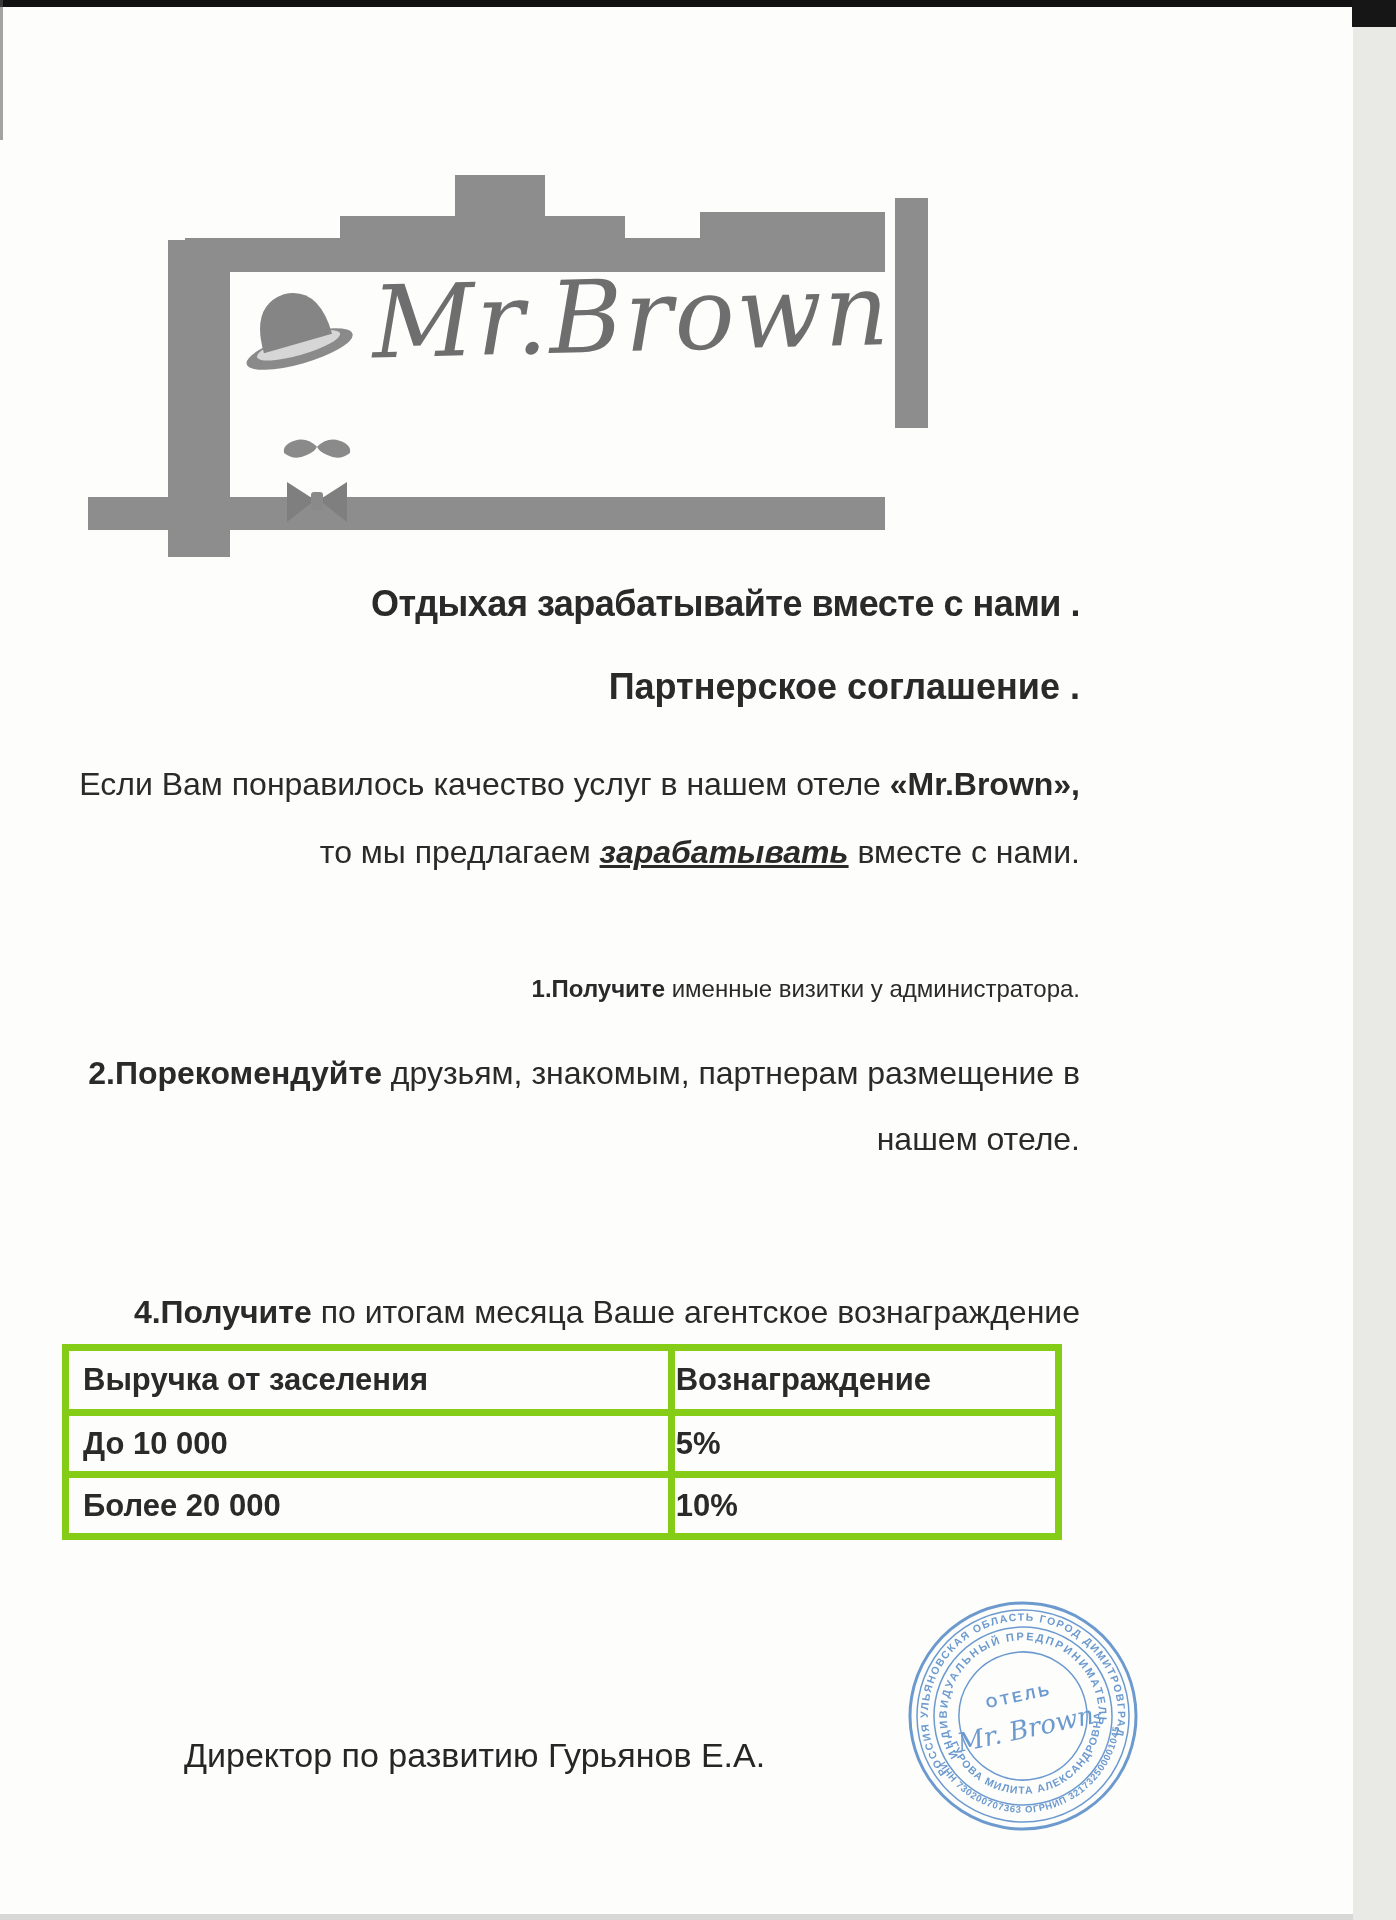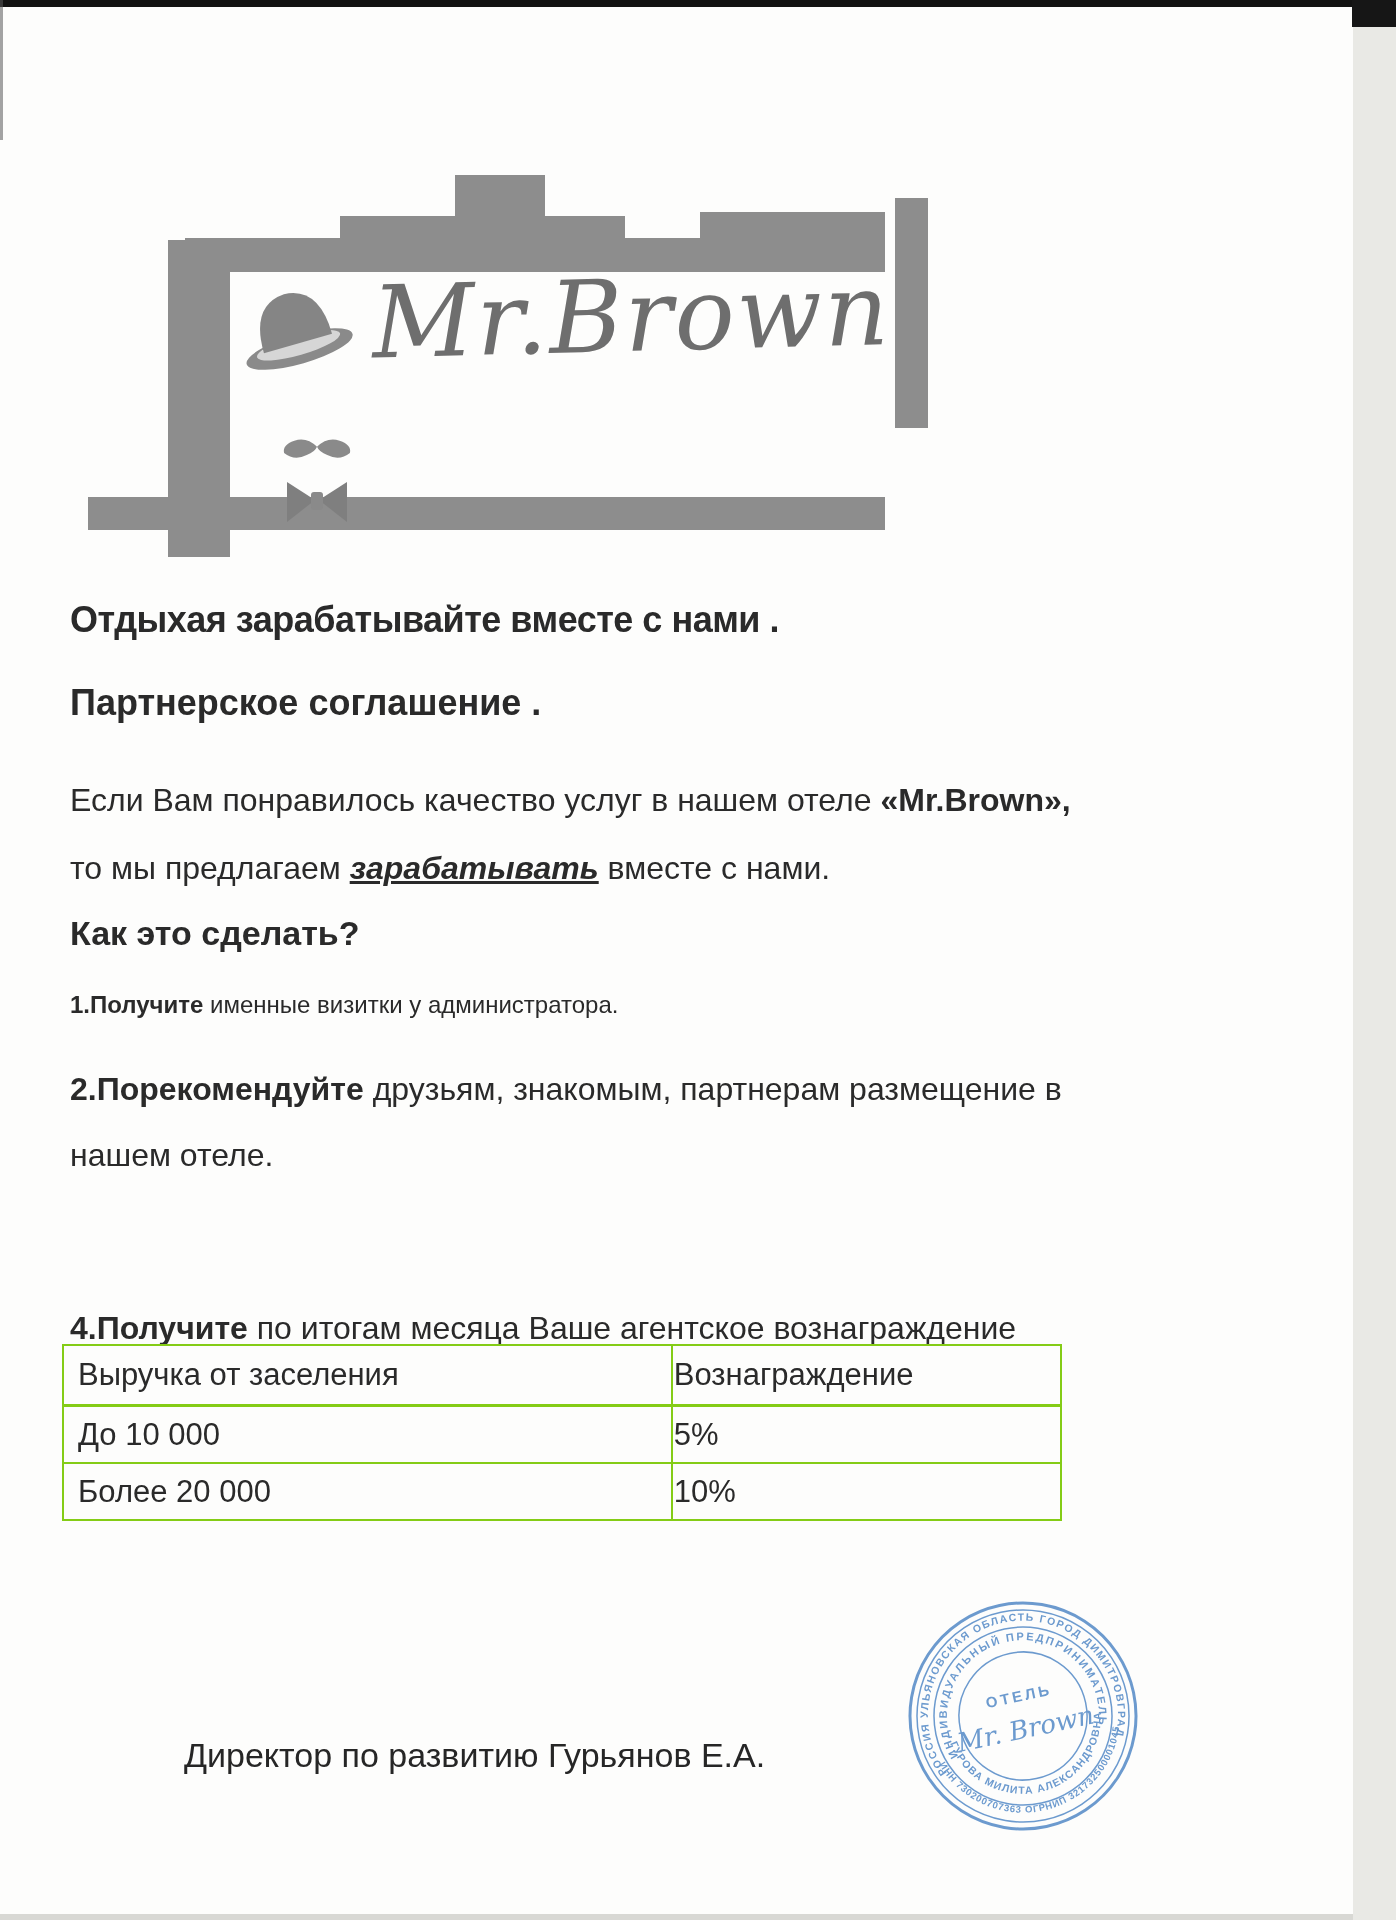--- a/index.html
+++ b/index.html
@@ -30,37 +30,37 @@
   .bowtie   { position:absolute; left:284px; top:476px; }
 
   .brand-script {
     position:absolute; left:372px; top:258px; width:500px;
     font-family:"DejaVu Serif", serif; font-style:italic;
     font-size:100px; color:#6e6e6e; letter-spacing:2px;
     transform:rotate(-1.5deg); white-space:nowrap;
   }
 
   
-  .content { position:absolute; left:70px; width:1010px; text-align:left; color:#2a2a2a;margin-top:16px; }
+  .content { position:absolute; left:70px; width:1010px; text-align:right; color:#2a2a2a; }
   .h-title    { top:583px; font-size:36px; font-weight:bold; letter-spacing:-0.5px; }
   .h-subtitle { top:666px; font-size:36px; font-weight:bold; }
   .intro      { top:750px; font-size:32px; line-height:68px; }
   .question   { top:898px; font-size:34px; font-weight:bold; }
   .step-1     { top:975px;  font-size:24px; }
   .step-2     { top:1040px; font-size:32px; line-height:66px; }
   .step-3     { top:1168px; font-size:32px; line-height:66px; }
   .step-4     { top:1294px; font-size:32px; }
   .emph { font-weight:bold; font-style:italic; text-decoration:underline; }
 
   
   .rate-table {
     position:absolute; left:62px; top:1344px; width:1000px;
     border-collapse:collapse; font-size:31px; color:#2a2a2a;
   }
-  .rate-table th, .rate-table td { border:2px solid #84cc16; font-weight:normal; }
+  .rate-table th, .rate-table td { border:7px solid #84cc16; font-weight:bold; }
   .rate-table thead th { border-bottom-width:3px; height:56px; }
   .rate-table td { height:53px; }
   .col-revenue { width:61%; text-align:left; padding-left:14px; }
   .col-reward  { width:39%; text-align:left; }
 
   .signature { position:absolute; left:184px; top:1736px; font-size:34px; color:#262626; }
 
   .stamp { position:absolute; left:903px; top:1596px; opacity:.9; }
 </style>
 </head>
@@ -106,21 +106,20 @@
   <div class="brand-script">Mr.Brown</div>
 
   <div class="content h-title">Отдыхая зарабатывайте вместе с нами .</div>
   <div class="content h-subtitle">Партнерское соглашение .</div>
 
   <div class="content intro">
     <span>Если Вам понравилось качество услуг в нашем отеле </span><b>«Mr.Brown»,</b><br>
     <span>то мы предлагаем </span><span class="emph">зарабатывать</span><span> вместе с нами.</span>
   </div>
 
-  <div class="content question">Как это сделать?</div>
 
   <div class="content step-1">
     <b><span>1.</span><span>Получите</span></b><span> именные визитки у администратора.</span>
   </div>
 
   <div class="content step-2">
     <b><span>2.</span><span>Порекомендуйте</span></b><span> друзьям, знакомым, партнерам размещение в нашем отеле.</span>
   </div>
 
 

